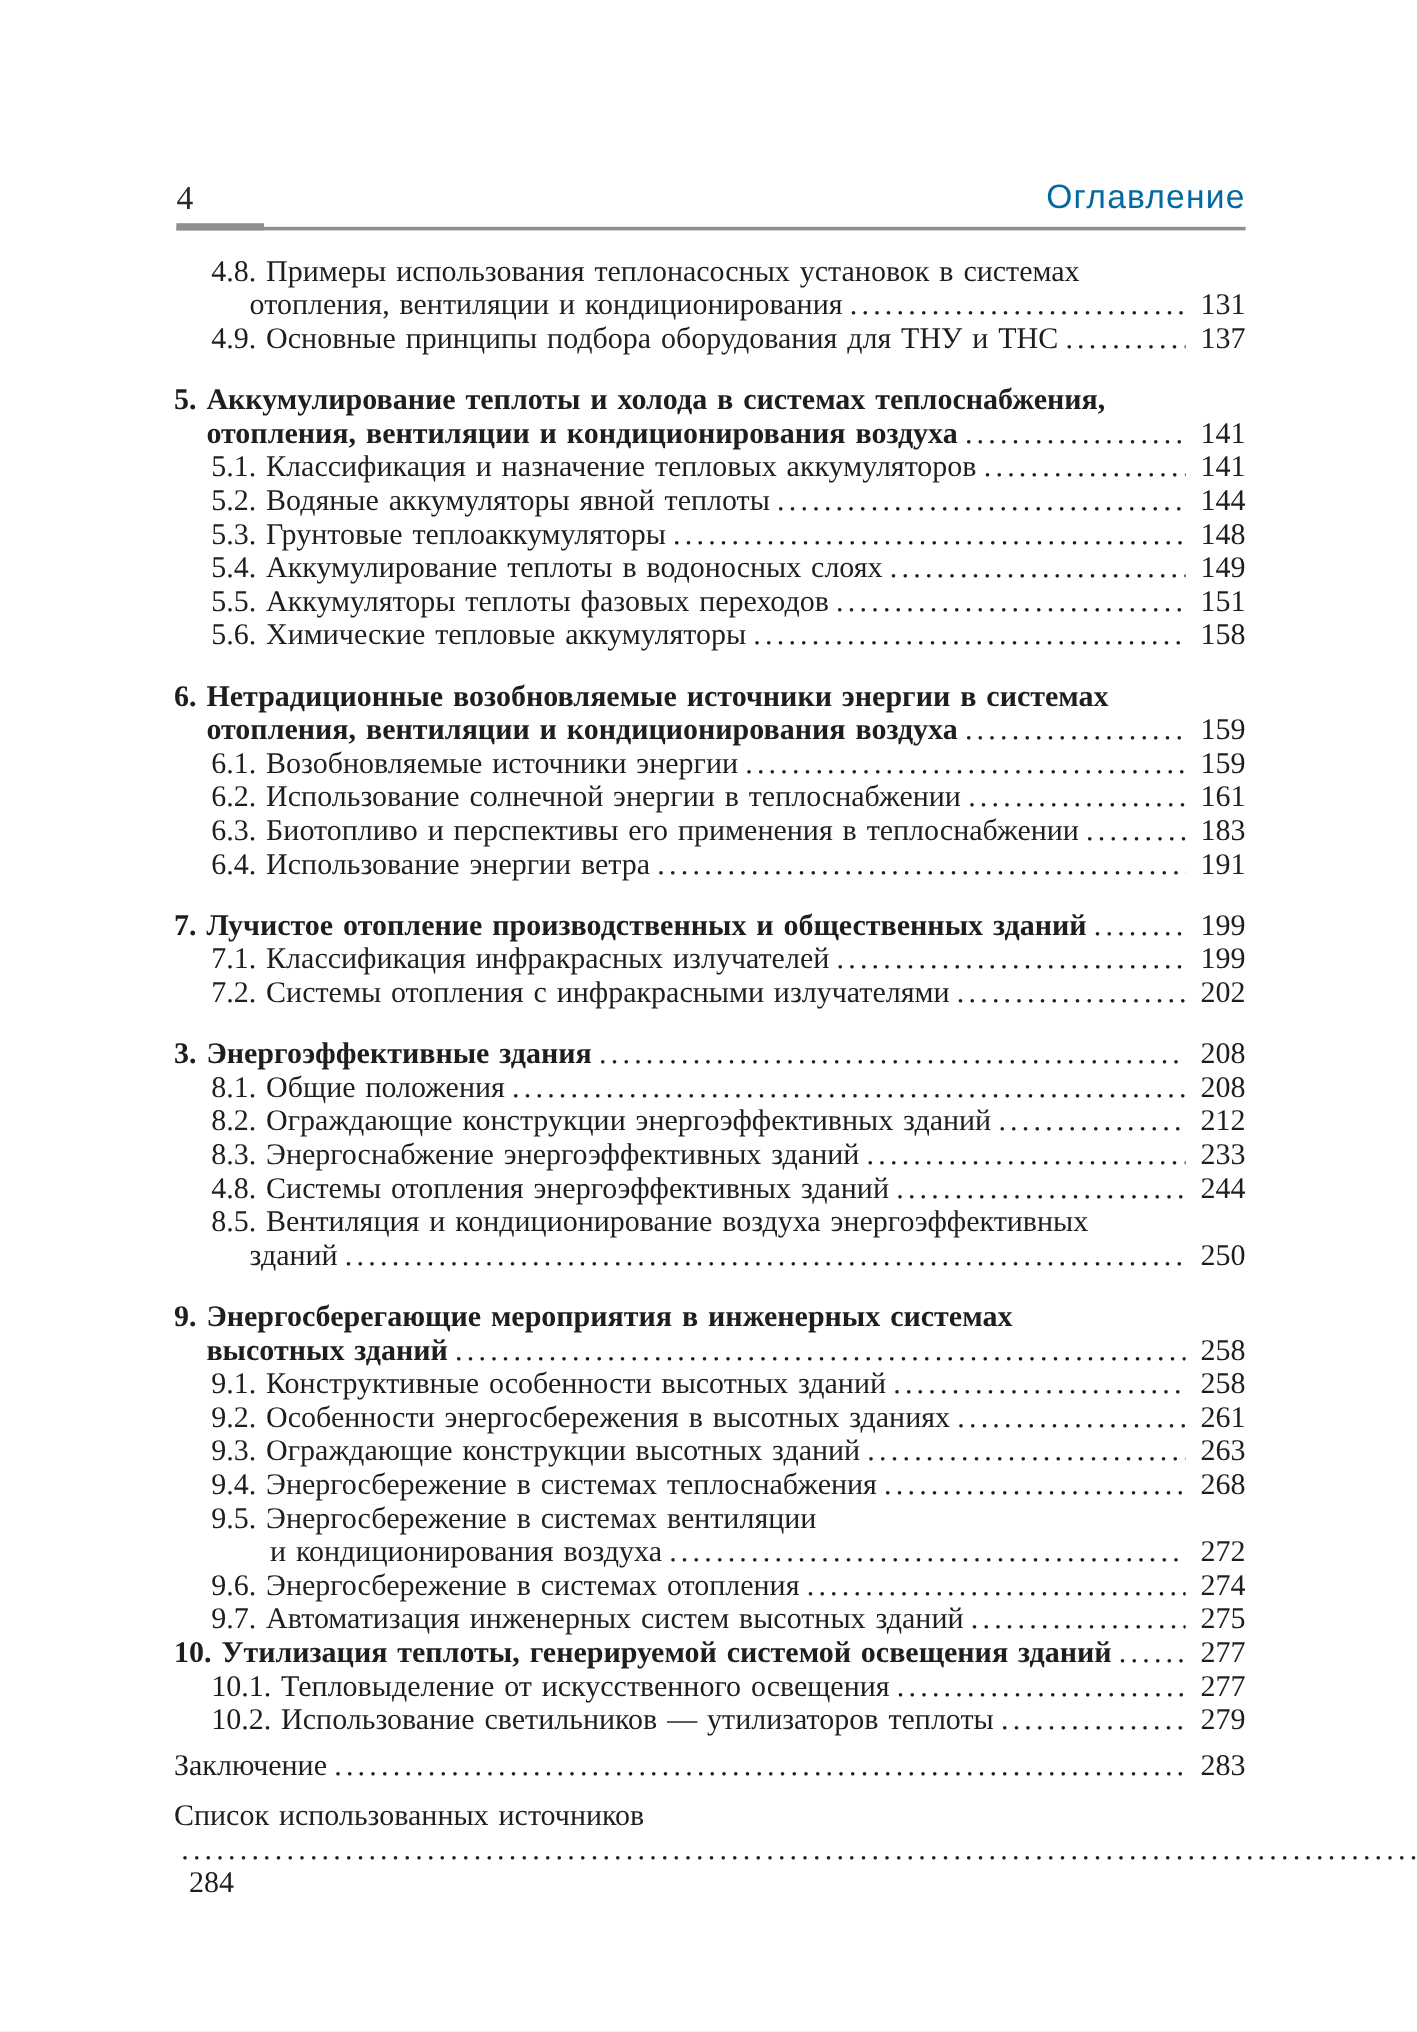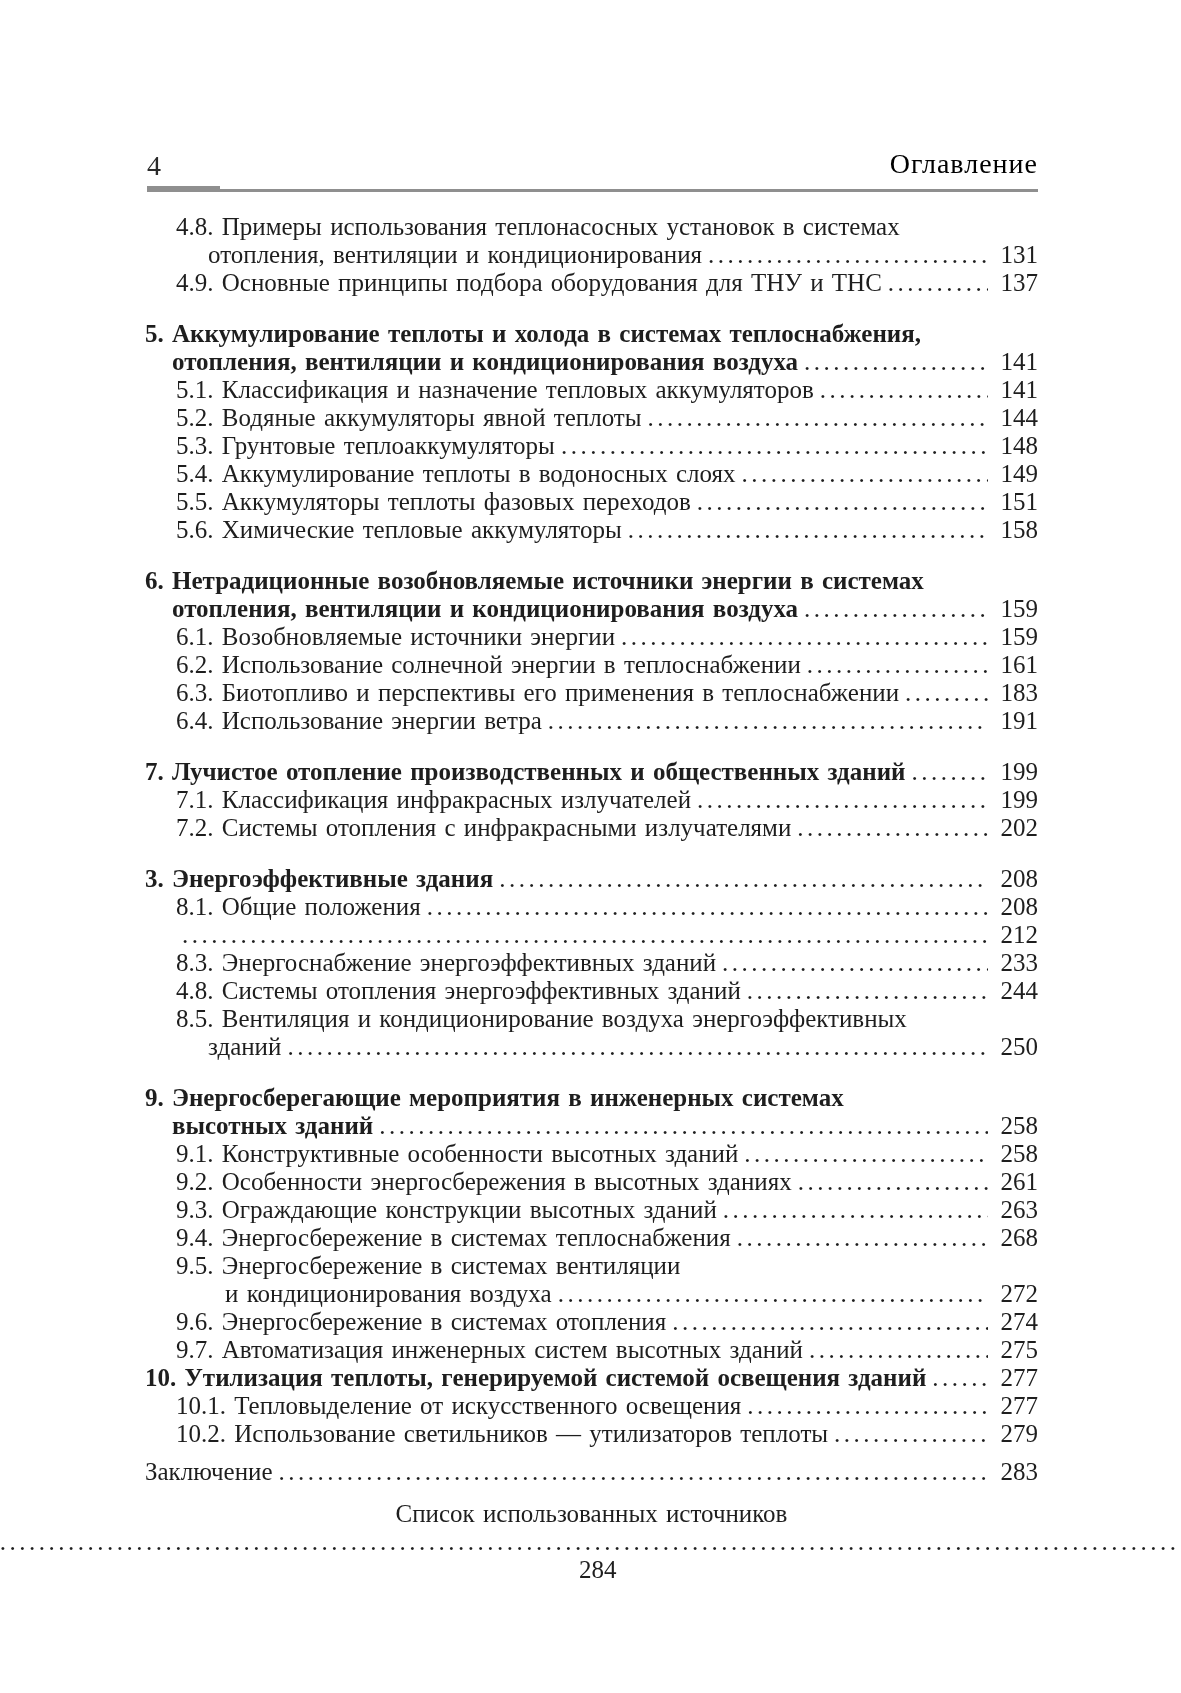--- a/index.html
+++ b/index.html
@@ -9,37 +9,37 @@
     font-family:"Liberation Serif", serif;
     color:#1e1e1e;
   }
   
   .hdr-num {
     position:absolute; left:147px; top:150px;
     font-size:28px; color:#2a2a2a;
   }
   .hdr-title {
     position:absolute; right:143px; top:148px;
-    font-family:Liberation Serif, serif;
-    font-size:28px; letter-spacing:1px; color:#000000;
+    font-family:Liberation Sans, sans-serif;
+    font-size:28px; letter-spacing:1px; color:#0369a1;
   }
   .hdr-rule {
     position:absolute; left:147px; top:189px;
     width:891px; height:3px; background:#8f8f8f;
   }
   .hdr-rule-thick {
     position:absolute; left:0; top:-3px;
     width:73px; height:6px; background:#8f8f8f;
   }
   
   .toc {
     position:absolute; left:145px; top:213px; width:893px;
     font-size:25px; line-height:28px; word-spacing:2px;
   }
-  .row { display:flex; align-items:center; }
+  .row { display:flex; align-items:flex-start; }
   .row .t { white-space:nowrap; flex:0 0 auto; }
   .row .dots {
     flex:1 1 auto; min-width:0; overflow:hidden; white-space:nowrap;
     letter-spacing:3.5px; padding-left:6px; font-weight:normal;
     color:#1e1e1e;
   }
   .row .pg {
     flex:0 0 auto; width:46px; text-align:right; font-weight:normal;
     padding-left:4px;
   }
@@ -168,20 +168,21 @@
         <span class="t">3. Энергоэффективные здания</span>
         <span class="dots">..................................................................................................................................</span>
         <span class="pg">208</span>
       </div>
       <div class="row sub">
         <span class="t">8.1. Общие положения</span>
         <span class="dots">..................................................................................................................................</span>
         <span class="pg">208</span>
       </div>
       <div class="row sub">
+        <span class="t">8.2. Ограждающие конструкции энергоэффективных зданий</span>
         <span class="dots">..................................................................................................................................</span>
         <span class="pg">212</span>
       </div>
       <div class="row sub">
         <span class="t">8.3. Энергоснабжение энергоэффективных зданий</span>
         <span class="dots">..................................................................................................................................</span>
         <span class="pg">233</span>
       </div>
       <div class="row sub">
         <span class="t">4.8. Системы отопления энергоэффективных зданий</span>

